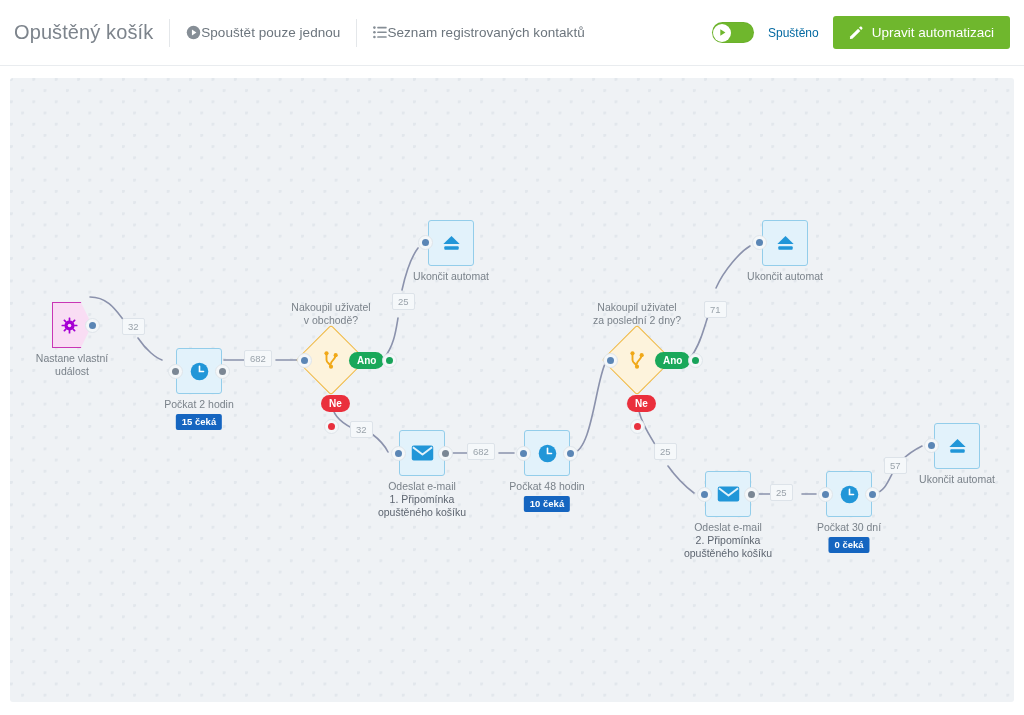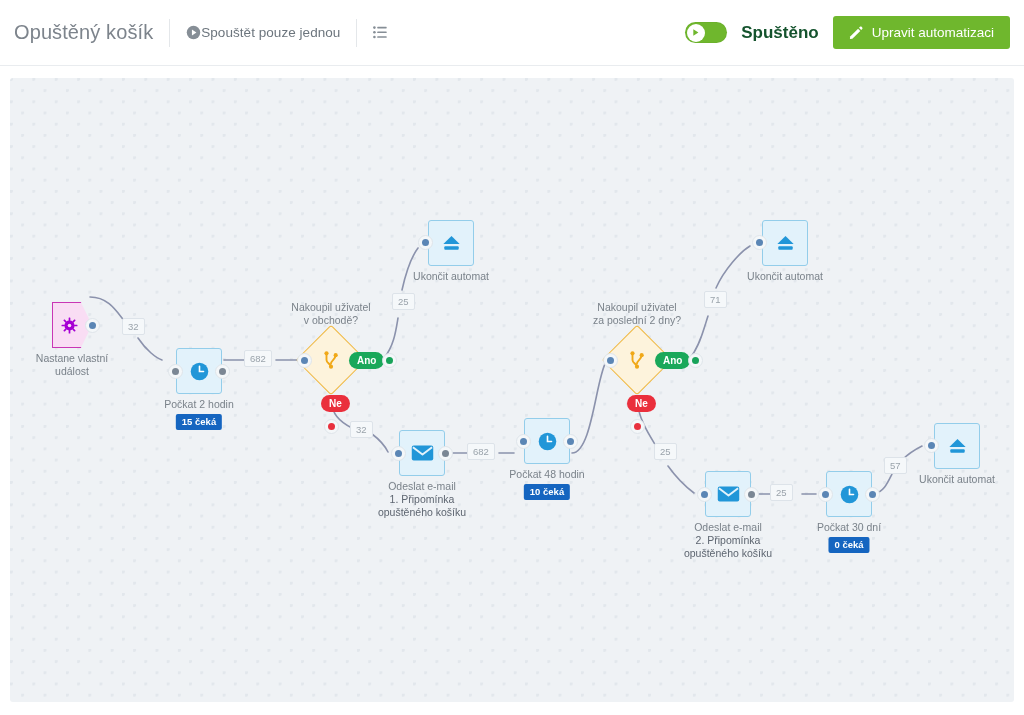--- a/index.html
+++ b/index.html
@@ -39,21 +39,21 @@
   #toggle {
     width:42px; height:21px; border-radius:11px; background:#6fb72d;
     position:relative; cursor:pointer; flex:none;
     box-shadow:inset 0 0 0 1px rgba(0,0,0,.03);
   }
   #toggle .knob {
     position:absolute; left:1.5px; top:1.5px; width:18px; height:18px;
     border-radius:50%; background:#fff; display:flex; align-items:center; justify-content:center;
   }
   #toggle .knob svg { width:9px; height:9px; display:block; }
-  #toggle-label { font-size:17px; color:#14532d; white-space:nowrap;font-weight:bold; }
+  #toggle-label { font-size:12px; color:#0369a1; white-space:nowrap; }
 
   #edit-btn {
     display:flex; align-items:center; gap:9px;
     background:#6fb72d; color:#fff; border:none; border-radius:3px;
     height:33px; padding:0 16px; font-size:13.5px;
     font-family:"Liberation Sans", sans-serif; cursor:pointer; white-space:nowrap;
   }
   #edit-btn svg { width:14px; height:14px; display:block; }
 
   
@@ -169,20 +169,21 @@
       <span>
         <svg class="list-ic" viewBox="0 0 14 13" aria-hidden="true">
           <circle cx="1.4" cy="1.6" r="1.3" fill="#868e96"></circle>
           <circle cx="1.4" cy="6.3" r="1.3" fill="#868e96"></circle>
           <circle cx="1.4" cy="11" r="1.3" fill="#868e96"></circle>
           <rect x="4.2" y="0.8" width="9.5" height="1.6" rx=".6" fill="#868e96"></rect>
           <rect x="4.2" y="5.5" width="9.5" height="1.6" rx=".6" fill="#868e96"></rect>
           <rect x="4.2" y="10.2" width="9.5" height="1.6" rx=".6" fill="#868e96"></rect>
         </svg>
       </span>
+      <span class="lbl">Seznam registrovaných kontaktů</span>
     </div>
 
     <div id="hdr-right">
       <div id="toggle">
         <div class="knob">
           <span>
             <svg viewBox="0 0 10 10" aria-hidden="true">
               <path d="M2.6 1.3 L8.2 5 L2.6 8.7 Z" fill="#6fb72d"></path>
             </svg>
           </span>
@@ -348,21 +349,21 @@
         <div class="port" style="left:39px; top:16px;">
             <i></i>
           </div>
         <div class="nlabel" style="top:50px; width:140px;">
           <span>Odeslat e-mail</span>
           <b>1. Připomínka</b>
           <b>opuštěného košíku</b>
         </div>
       </div>
 
-      <div class="node" style="left:514px; top:340px;">
+      <div class="node" style="left:514px; top:352px;">
         <div class="boxnode">
           <span>
             <svg width="21" height="21" viewBox="0 0 22 22" aria-hidden="true">
               <circle cx="11" cy="11" r="9.2" fill="#2196d8"></circle>
               <path d="M11 5.6 V11 H15.2" stroke="#fff" stroke-width="1.7" fill="none" stroke-linecap="round"></path>
             </svg>
           </span>
         </div>
         <div class="port blue" style="left:-8px; top:16px;">
             <i></i>
@@ -472,20 +473,20 @@
             <i></i>
           </div>
         <div class="nlabel" style="top:50px;">Ukončit automat</div>
       </div>
 
       <div class="clabel" style="left:112px; top:240px;">32</div>
       <div class="clabel" style="left:234px; top:272px;">682</div>
       <div class="clabel" style="left:382px; top:215px;">25</div>
       <div class="clabel" style="left:340px; top:343px;">32</div>
       <div class="clabel" style="left:457px; top:365px;">682</div>
-      <div class="clabel" style="left:694px; top:213px;">71</div>
+      <div class="clabel" style="left:694px; top:223px;">71</div>
       <div class="clabel" style="left:644px; top:365px;">25</div>
       <div class="clabel" style="left:760px; top:406px;">25</div>
       <div class="clabel" style="left:874px; top:379px;">57</div>
 
     </div>
   </div>
 </div>
 
 </body></html>

